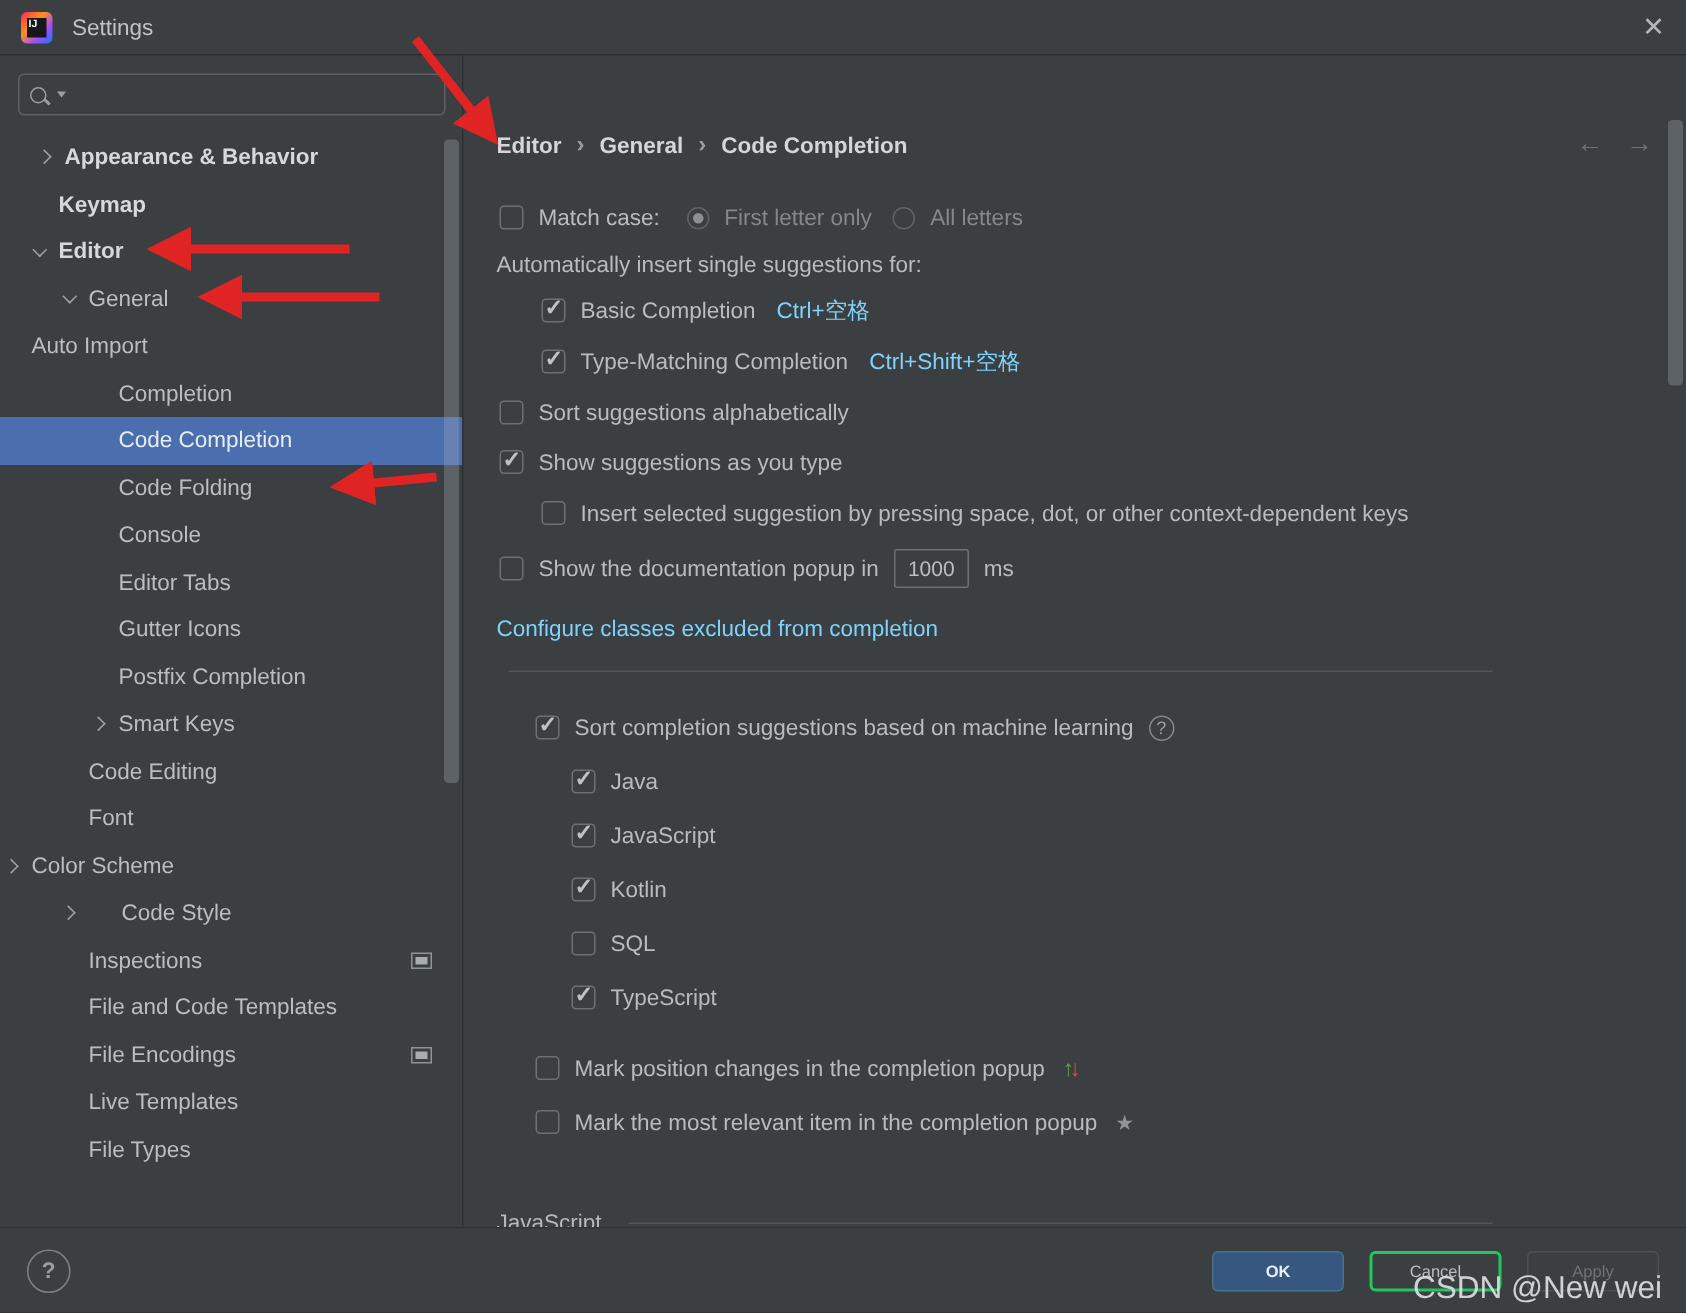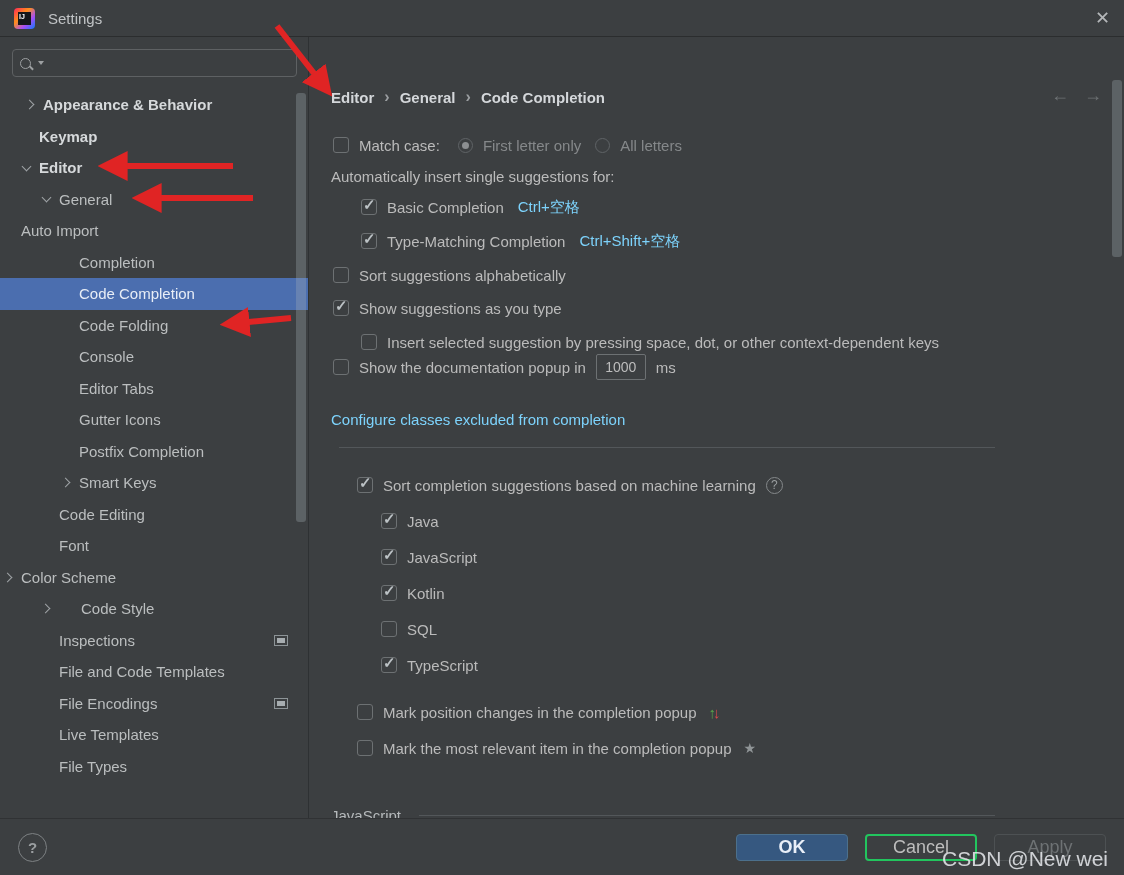--- a/index.html
+++ b/index.html
@@ -68,22 +68,22 @@
   .updown { font-weight:bold; letter-spacing:-3px; margin-left:2px; }
   .up-arrow { color:#57a64a; } .down-arrow { color:#d64a4a; }
   .star { color:#8f9496; font-size:14px; margin-left:2px; }
   
   .footer { position:absolute; left:0; right:0; bottom:0; height:57px; background:#3c3f41;
     border-top:1px solid #303234; }
   .help-circle { position:absolute; left:18px; top:14px; width:29px; height:29px;
     border:1.4px solid #7d8183; border-radius:50%; color:#9b9fa1; font-size:15px; font-weight:bold;
     display:flex; align-items:center; justify-content:center; }
   .btn-row { position:absolute; right:18px; top:15px; display:flex; gap:17px; }
-  .btn { width:112px; height:27px; border-radius:4px; display:flex; align-items:center;
-    justify-content:center; font-size:18px; cursor:default; }
+  .btn { width:88px; height:27px; border-radius:4px; display:flex; align-items:center;
+    justify-content:center; font-size:11px; cursor:default; }
   .btn.ok { background:#365880; border:1px solid #4c708c; color:#e9eff8; font-weight:bold; }
   .btn.cancel { background:transparent; border:2px solid #22c55e; color:#bdbdbd; }
   .btn.apply { background:transparent; border:1px solid #4d5153; color:#6e7274; }
   
   .annot-svg { position:absolute; inset:0; width:1124px; height:875px; pointer-events:none; z-index:50; }
   .watermark { position:absolute; right:16px; bottom:4px; z-index:60; font-size:21px;
     color:rgba(228,230,233,0.88); pointer-events:none; }
 </style>
 </head>
 <body>
@@ -255,21 +255,21 @@
     <div class="crow" style="left:23px; top:257px;">
       <span class="cb checked"></span>
       <span>Show suggestions as you type</span>
     </div>
 
     <div class="crow" style="left:51px; top:291px;">
       <span class="cb"></span>
       <span>Insert selected suggestion by pressing space, dot, or other context-dependent keys</span>
     </div>
 
-    <div class="crow" style="left:23px; top:316px;">
+    <div class="crow" style="left:23px; top:328px;">
       <span class="cb"></span>
       <span>Show the documentation popup in</span>
       <input class="num-input" value="1000" style="">
       <span>ms</span>
     </div>
 
     <div class="crow" style="left:21px; top:368px;">
       <span class="link">Configure classes excluded from completion</span>
     </div>
 

